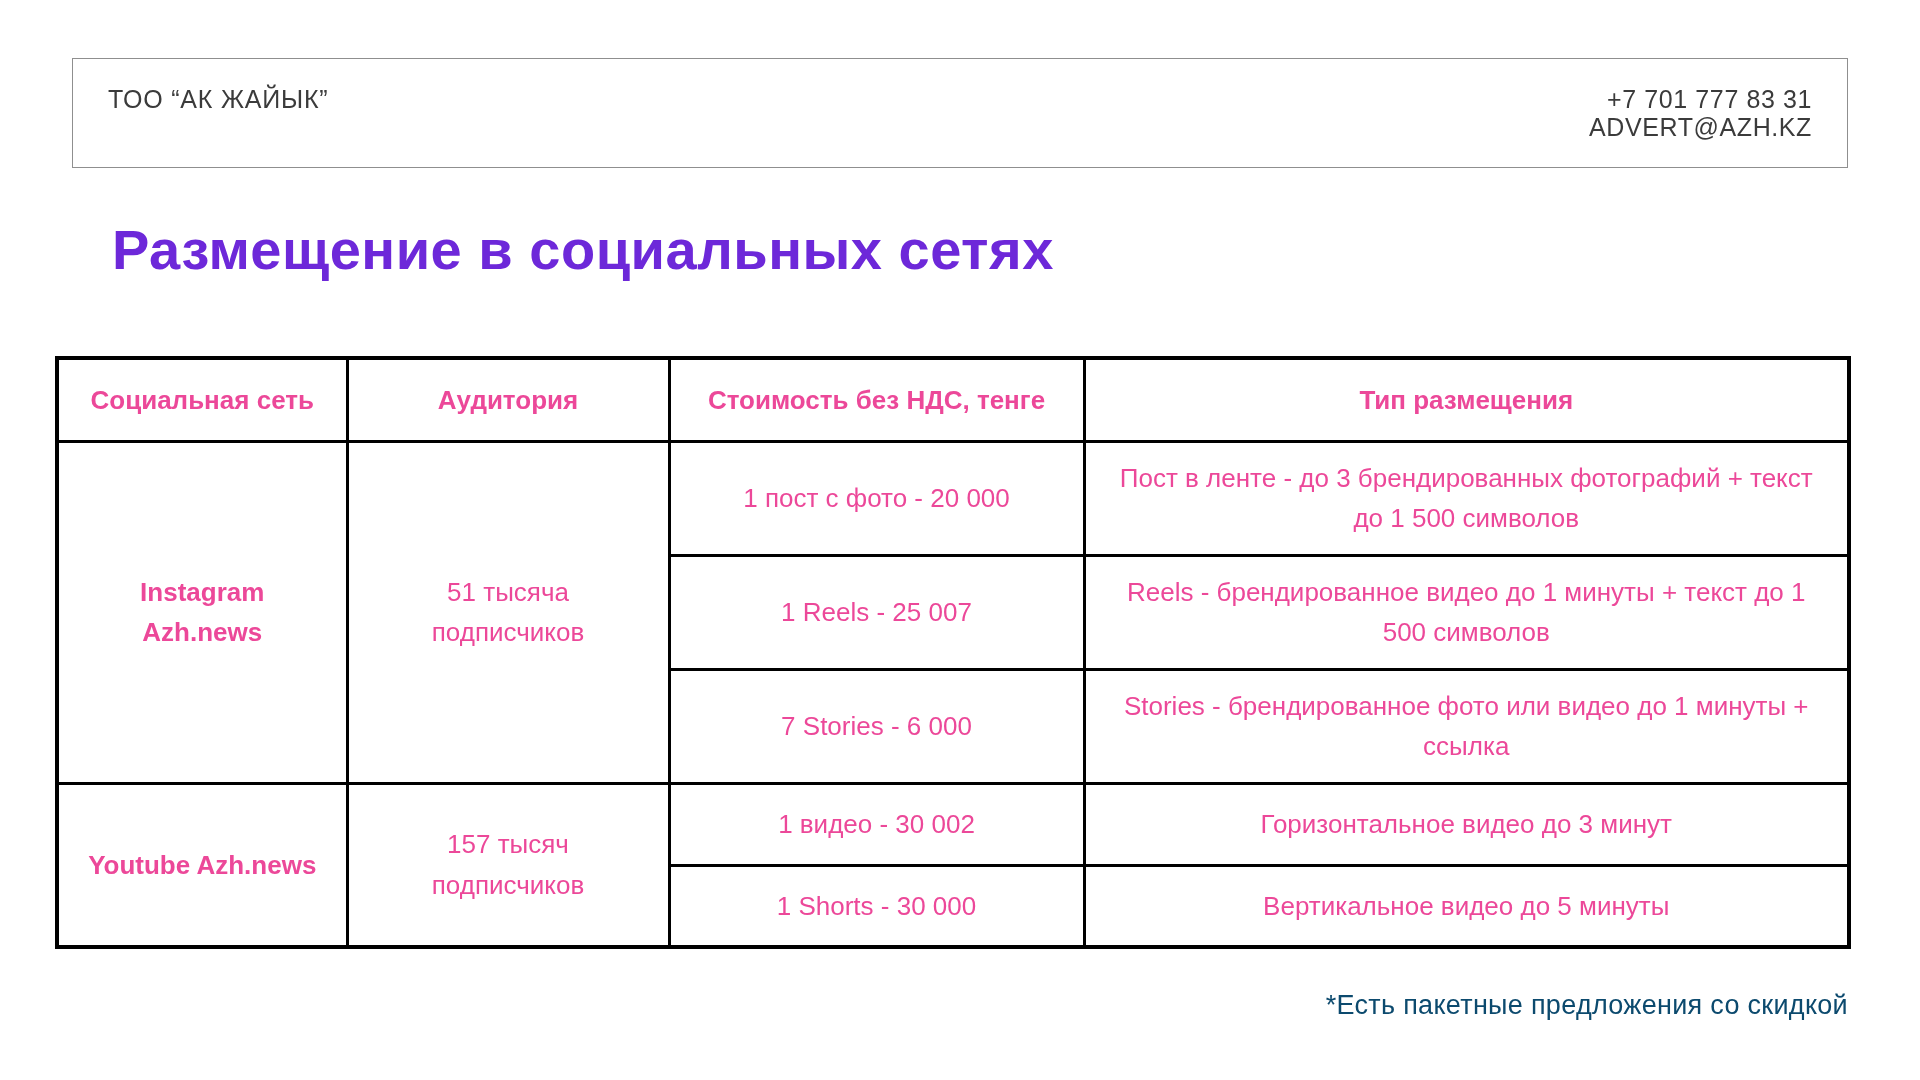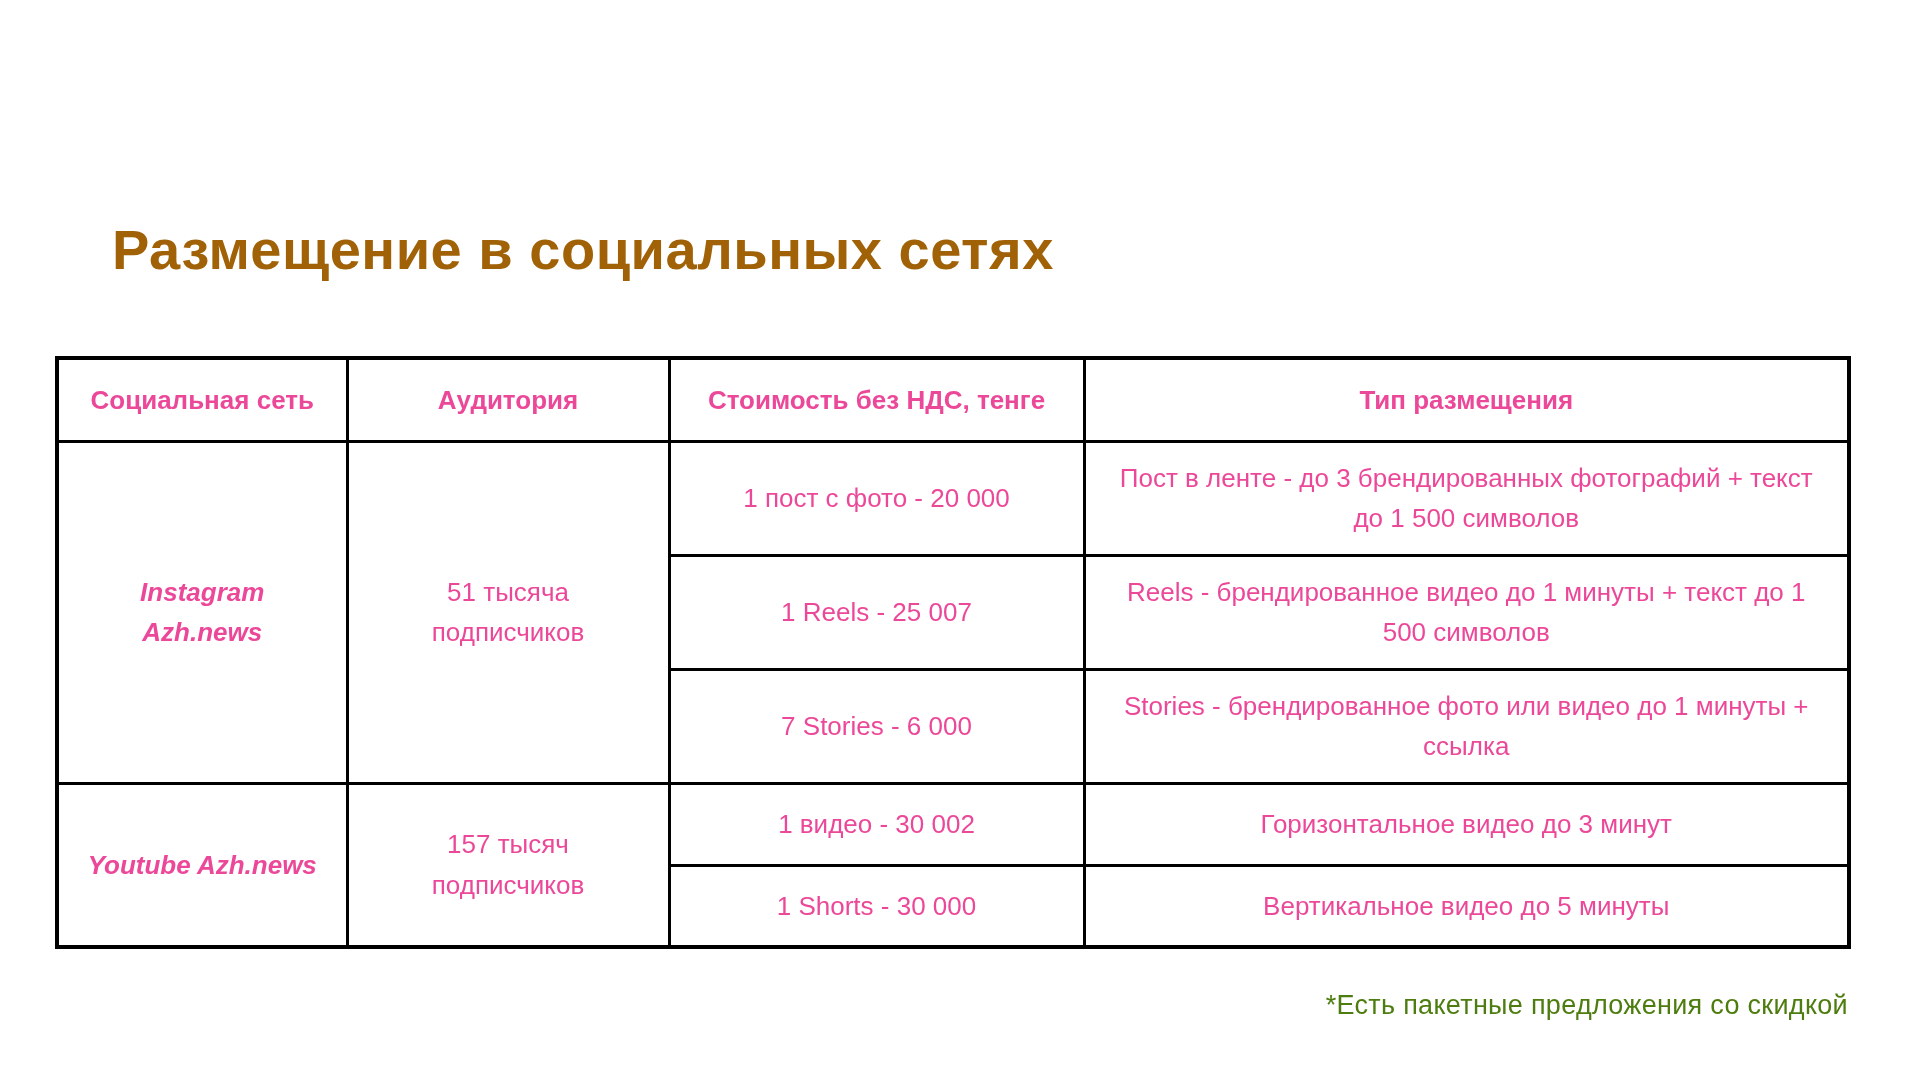--- a/index.html
+++ b/index.html
@@ -45,21 +45,21 @@
   }
   
   .page-title {
     position: absolute;
     left: 112px;
     top: 222px;
     font-size: 56px;
     line-height: 1;
     font-weight: 800;
     letter-spacing: 0.5px;
-    color: #a16207;
+    color: #6d28d9;
   }
   
   .price-table {
     position: absolute;
     left: 55px;
     top: 356px;
     width: 1792px;
     border-collapse: collapse;
     table-layout: fixed;
     border: 4px solid #000000;
@@ -74,37 +74,44 @@
     color: #ec4899;
     box-sizing: border-box;
     overflow: hidden;
   }
   .price-table th {
     font-weight: 700;
     height: 83px;
   }
   .row-tall  { height: 114px; }
   .row-short { height: 82px; }
-  .cell-network { font-weight: 700; font-style: italic; }
+  .cell-network { font-weight: 700; }
   .cell-audience { padding: 8px 40px; }
   
   .footnote {
     position: absolute;
     right: 72px;
     top: 990px;
     font-size: 27px;
     letter-spacing: 0.3px;
-    color: #4d7c0f;
+    color: #0c4a6e;
   }
 </style>
 </head>
 <body>
 
 <div class="page">
 
+  <div class="contact-box">
+    <div class="company-name">ТОО “АК ЖАЙЫК”</div>
+    <div class="contact-block">
+      <div>+7 701 777 83 31</div>
+      <div>ADVERT@AZH.KZ</div>
+    </div>
+  </div>
 
   <div class="page-title">Размещение в социальных сетях</div>
 
   <table class="price-table">
     <colgroup>
       <col style="width:290px">
       <col style="width:322px">
       <col style="width:415px">
       <col style="width:765px">
     </colgroup>

